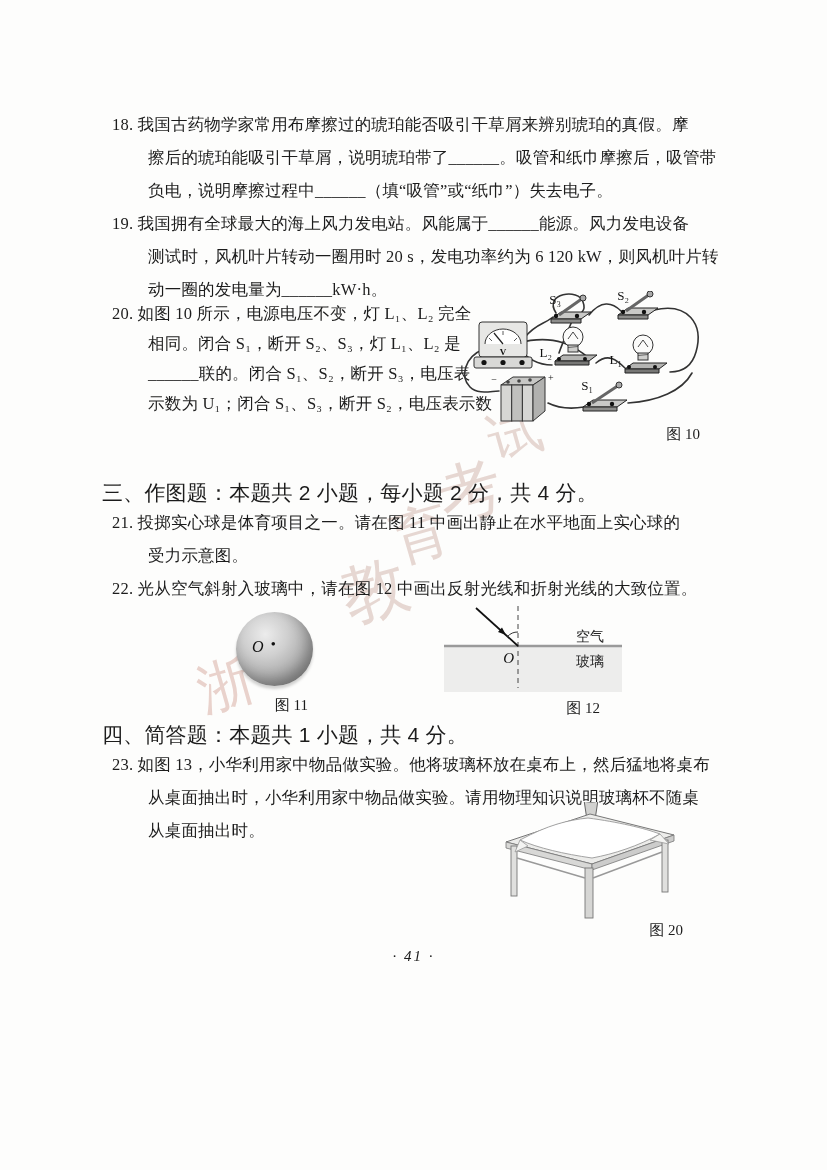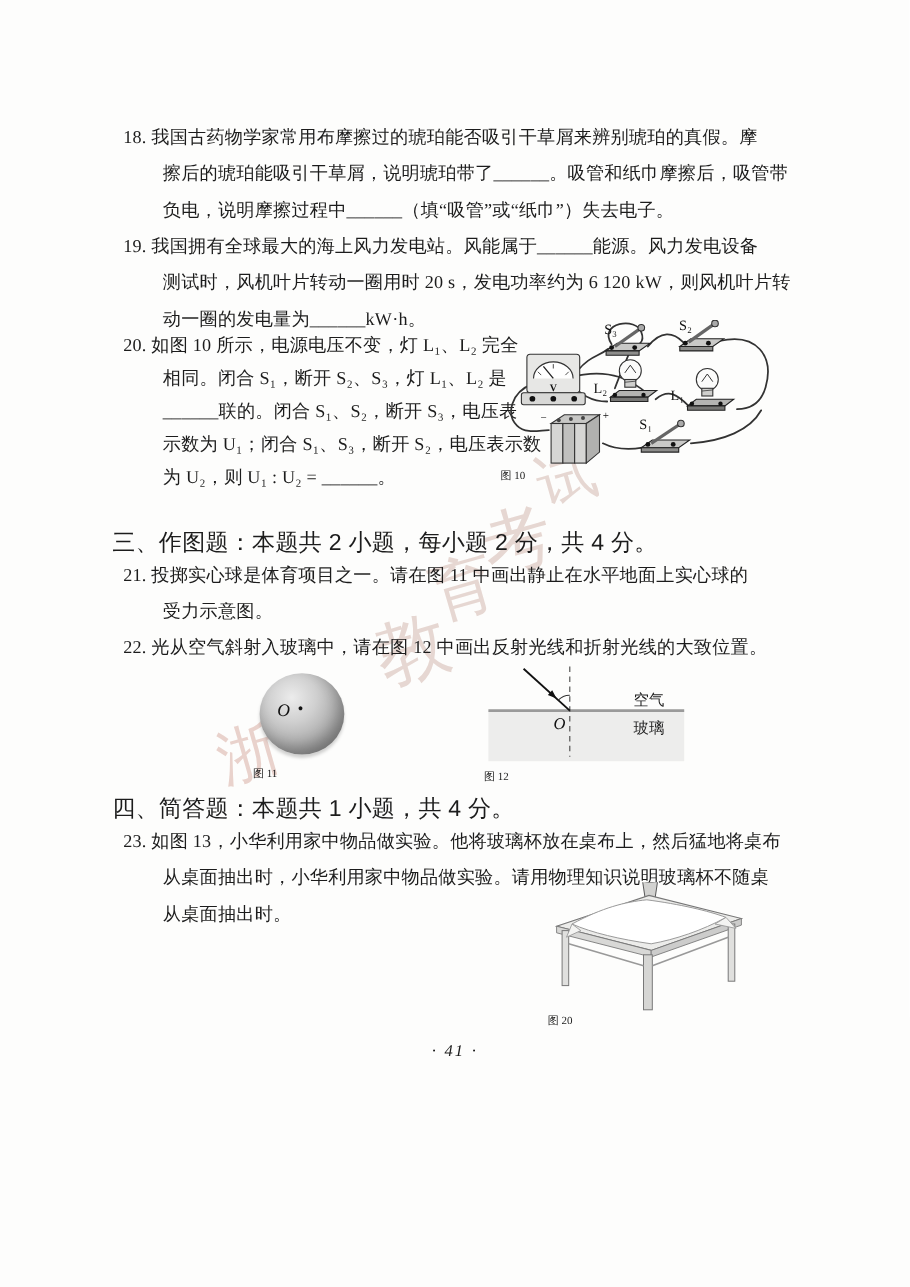--- a/index.html
+++ b/index.html
@@ -1,21 +1,21 @@
 <!DOCTYPE html>
 <html><head>
 <meta charset="utf-8">
 <style>
   html,body{margin:0;padding:0;background:#ffffff;}
   .page{position:relative;width:827px;height:1170px;background:#fdfdfc;overflow:hidden;
         font-family:"Liberation Serif","DejaVu Serif",serif;color:#1c1c1c;}
   .ln{position:absolute;white-space:nowrap;font-size:16.5px;letter-spacing:0.2px;line-height:22px;text-align:center;}
   .hd{position:absolute;white-space:nowrap;font-size:21px;font-weight:400;
       font-family:"Liberation Sans","DejaVu Sans",sans-serif;letter-spacing:0.2px;}
-  .cap{position:absolute;font-size:10px;text-align:left;white-space:nowrap;}
+  .cap{position:absolute;font-size:15px;text-align:right;white-space:nowrap;}
   .pageno{position:absolute;left:0;top:948px;width:827px;text-align:center;font-size:15px;letter-spacing:2px;font-style:italic;}
   .wm{position:absolute;font-size:62px;color:rgba(178,128,112,0.30);transform:rotate(-16deg);
       font-family:"Liberation Serif",serif;pointer-events:none;user-select:none;}
   .wm1{left:488px;top:398px;font-size:54px;}
   .wm2{left:438px;top:448px;font-size:64px;}
   .wm3{left:392px;top:496px;font-size:58px;}
   .wm4{left:342px;top:546px;font-size:66px;}
   .wm5{left:198px;top:648px;font-size:56px;color:rgba(192,120,104,0.32);}
   .fig{position:absolute;}
   .ball{position:absolute;left:236px;top:612px;width:77px;height:74px;border-radius:50%;
@@ -41,21 +41,20 @@
   <div class="ln" style="top:180px;left:148px">负电，说明摩擦过程中______（填“吸管”或“纸巾”）失去电子。</div>
 
   <div class="ln" style="top:213px;left:112px">19. 我国拥有全球最大的海上风力发电站。风能属于______能源。风力发电设备</div>
   <div class="ln" style="top:246px;left:148px">测试时，风机叶片转动一圈用时 20 s，发电功率约为 6 120 kW，则风机叶片转</div>
   <div class="ln" style="top:279px;left:148px">动一圈的发电量为______kW·h。</div>
 
   <div class="ln" style="top:303px;left:112px">20. 如图 10 所示，电源电压不变，灯 L₁、L₂ 完全</div>
   <div class="ln" style="top:333px;left:148px">相同。闭合 S₁，断开 S₂、S₃，灯 L₁、L₂ 是</div>
   <div class="ln" style="top:363px;left:148px">______联的。闭合 S₁、S₂，断开 S₃，电压表</div>
   <div class="ln" style="top:393px;left:148px">示数为 U₁；闭合 S₁、S₃，断开 S₂，电压表示数</div>
-  <div class="ln" style="top:423px;left:148px">为 U₂，则 U₁ : U₂ = ______。</div>
 
   <svg class="fig" style="left:455px;top:291px" width="265" height="132" viewBox="0 0 265 132">
     <g fill="none" stroke="#333" stroke-width="1.6" stroke-linecap="round">
       <path d="M70,46 C82,32 88,34 98,26"></path>
       <path d="M101,22 C88,2 124,-3 128,11 C130,16 129,19 127,21"></path>
       <path d="M134,24 C146,9 157,11 166,20"></path>
       <path d="M199,19 C233,11 249,33 241,61 C237,75 227,81 215,81"></path>
       <path d="M104,62 C109,48 113,40 117,30"></path>
       <path d="M141,72 C153,62 161,68 171,78"></path>
       <path d="M97,74 C79,74 69,64 63,56"></path>

